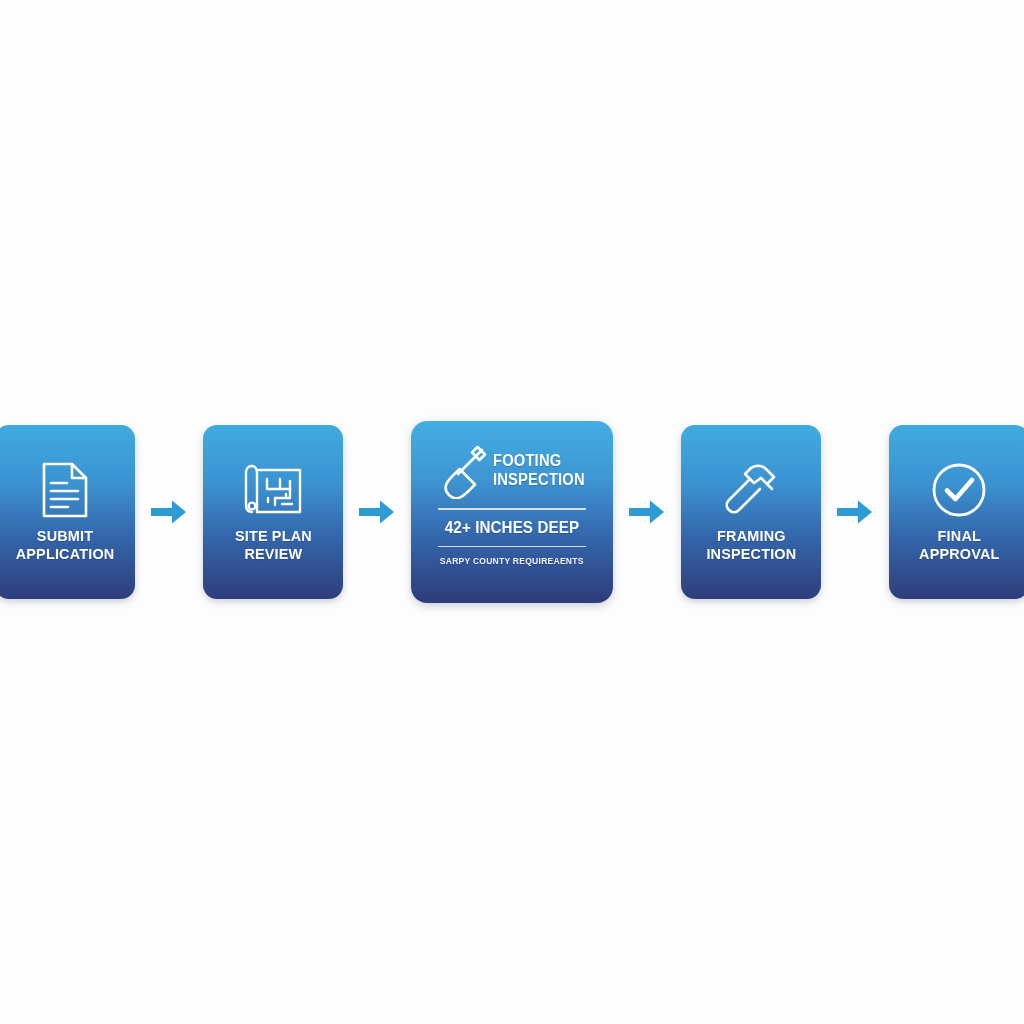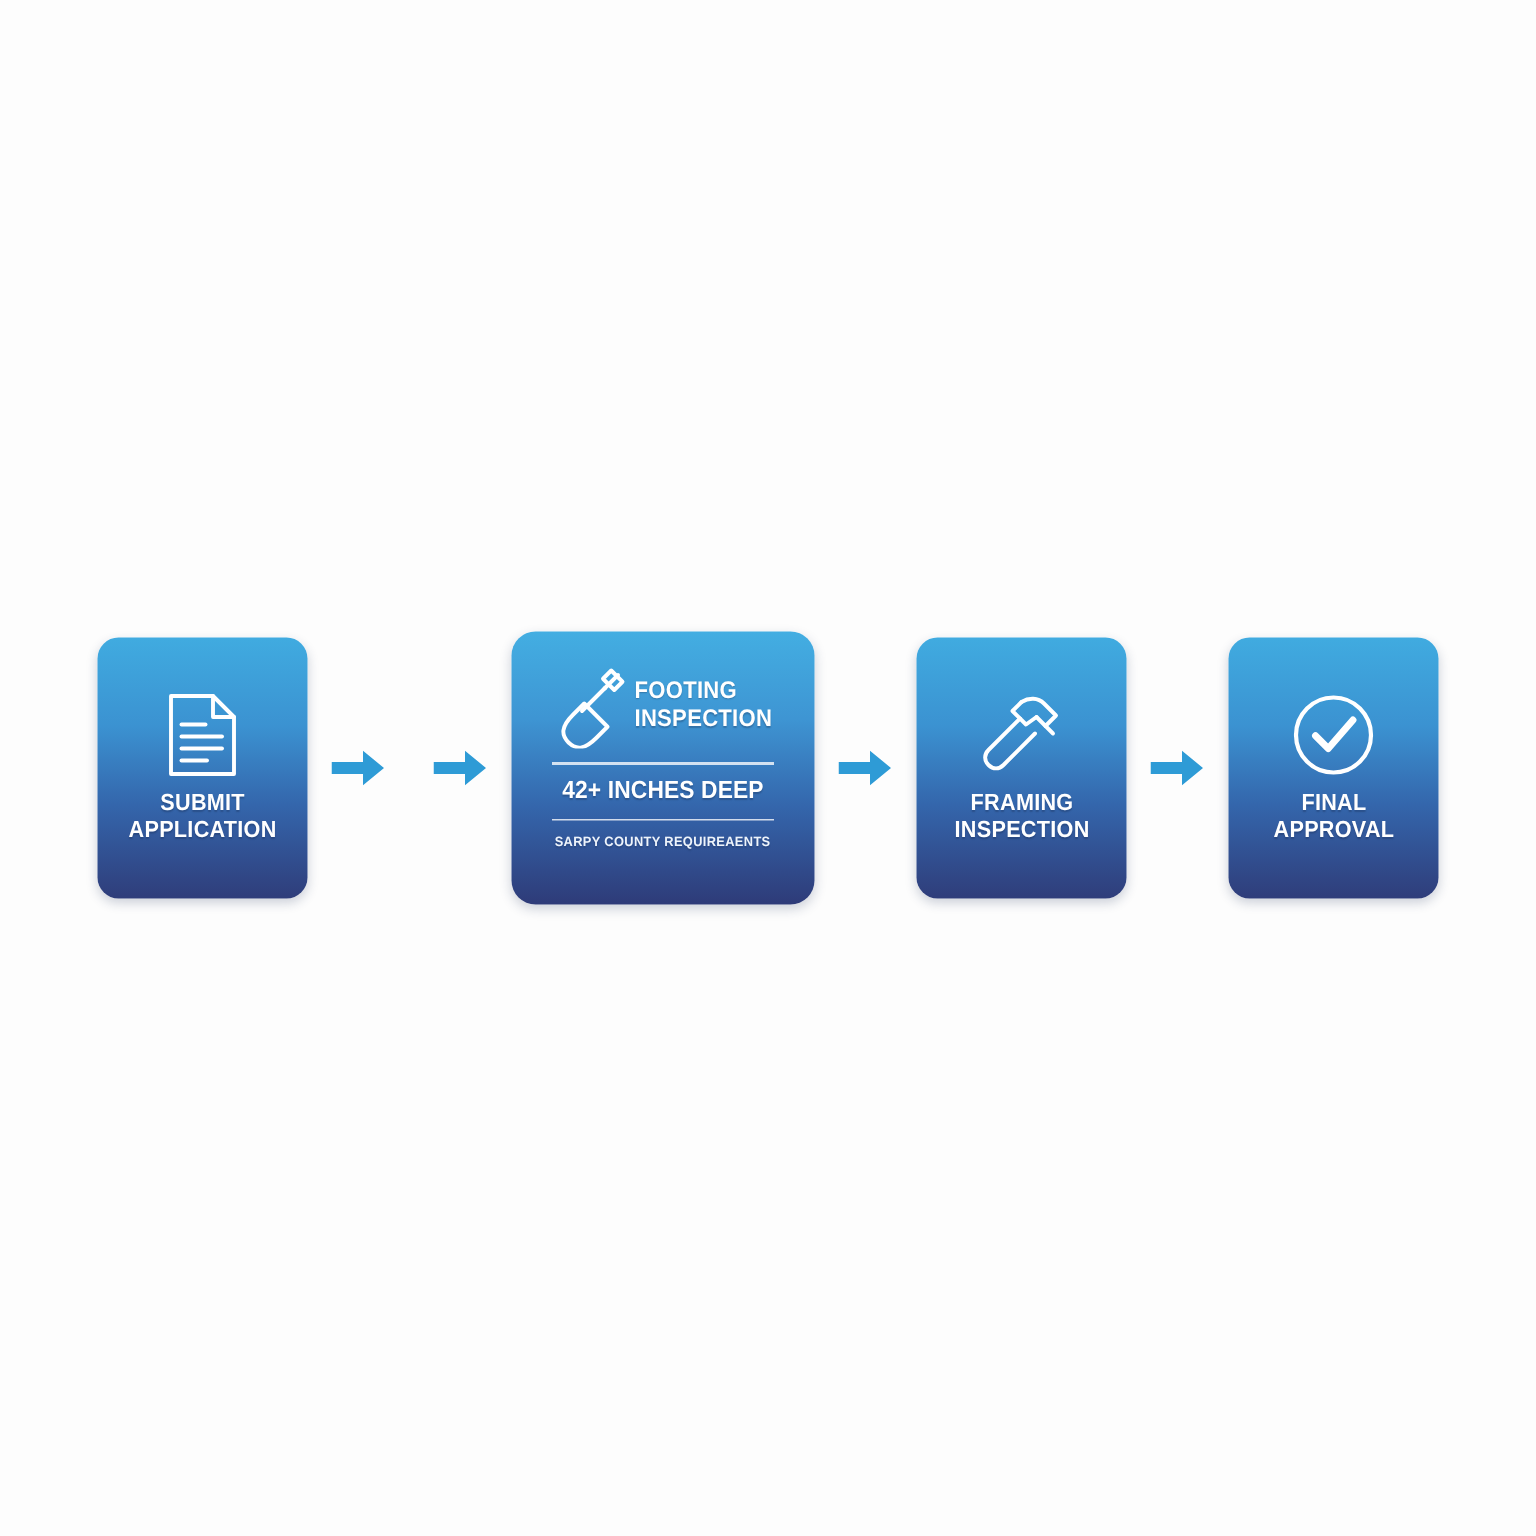--- a/index.html
+++ b/index.html
@@ -156,20 +156,38 @@
       <div class="label">SUBMIT
 APPLICATION</div>
     </div>
 
     <div class="arrow">
       <svg width="36" height="26" viewBox="0 0 36 26">
         <path d="M0 9 H21 V1.5 L35 13 L21 24.5 V17 H0 Z" fill="#2E9BD6"></path>
       </svg>
     </div>
 
+    <div class="card">
+      <div class="icon">
+        <svg width="62" height="56" viewBox="0 0 62 56" fill="none" stroke="#ffffff" stroke-width="2.4" stroke-linecap="round" stroke-linejoin="round">
+          <path d="M10 4 C6 4 4 7 4 11 V43 C4 47 6 50 10 50"></path>
+          <path d="M10 4 C13 4 15 7 15 11 V50"></path>
+          <circle cx="10" cy="44" r="3.4"></circle>
+          <path d="M15 8 H58 V50 H15"></path>
+          <path d="M25 17 V27 H38 V17"></path>
+          <path d="M38 27 H48"></path>
+          <path d="M48 19 V36 H33 V43"></path>
+          <line x1="26" y1="36" x2="26" y2="40"></line>
+          <path d="M40 42 H50"></path>
+          <line x1="44" y1="32" x2="44" y2="34"></line>
+        </svg>
+      </div>
+      <div class="label">SITE PLAN
+REVIEW</div>
+    </div>
 
     <div class="arrow">
       <svg width="36" height="26" viewBox="0 0 36 26">
         <path d="M0 9 H21 V1.5 L35 13 L21 24.5 V17 H0 Z" fill="#2E9BD6"></path>
       </svg>
     </div>
 
     <div class="card-feature">
       <div class="feature-top">
         <div class="icon">

